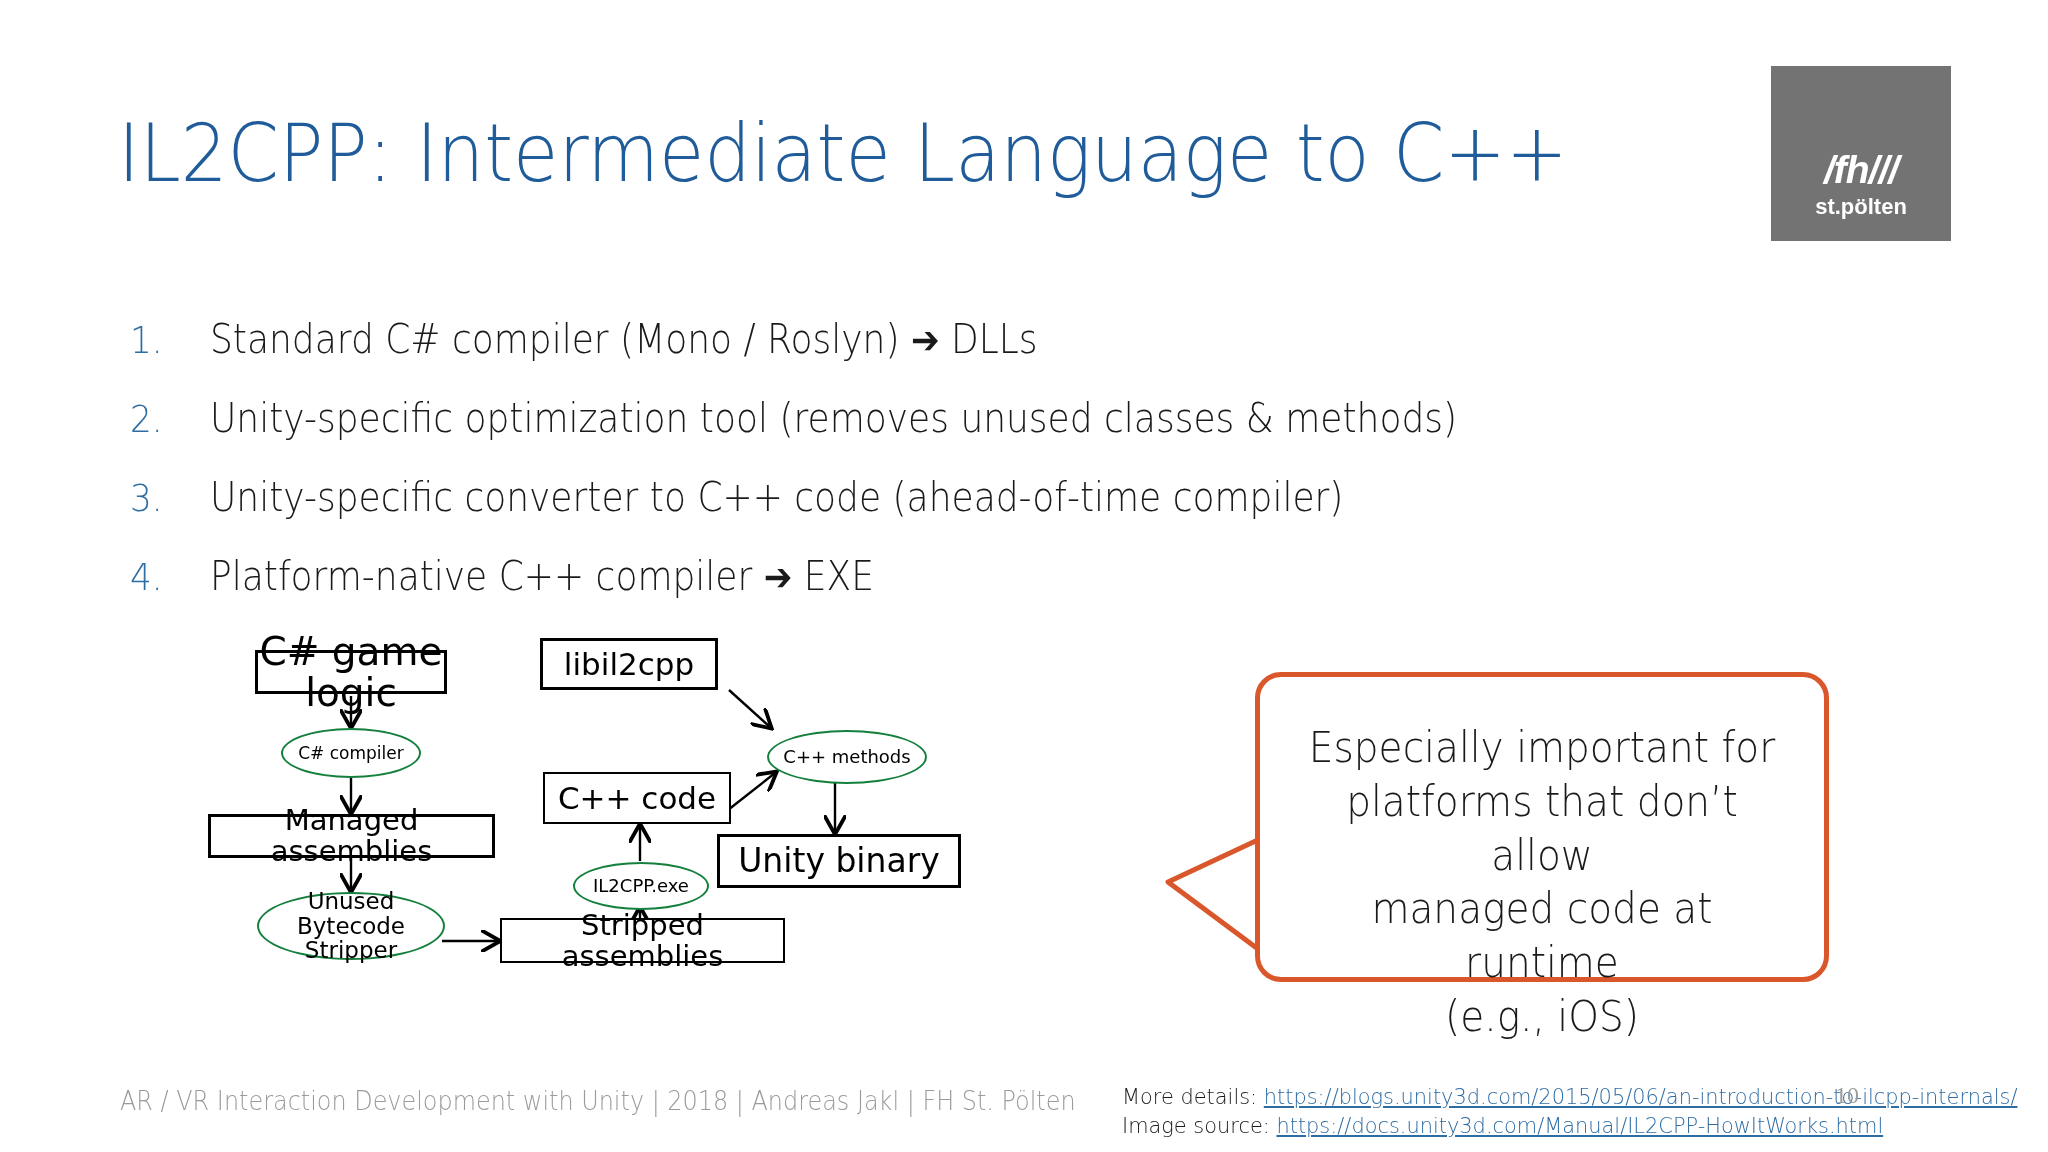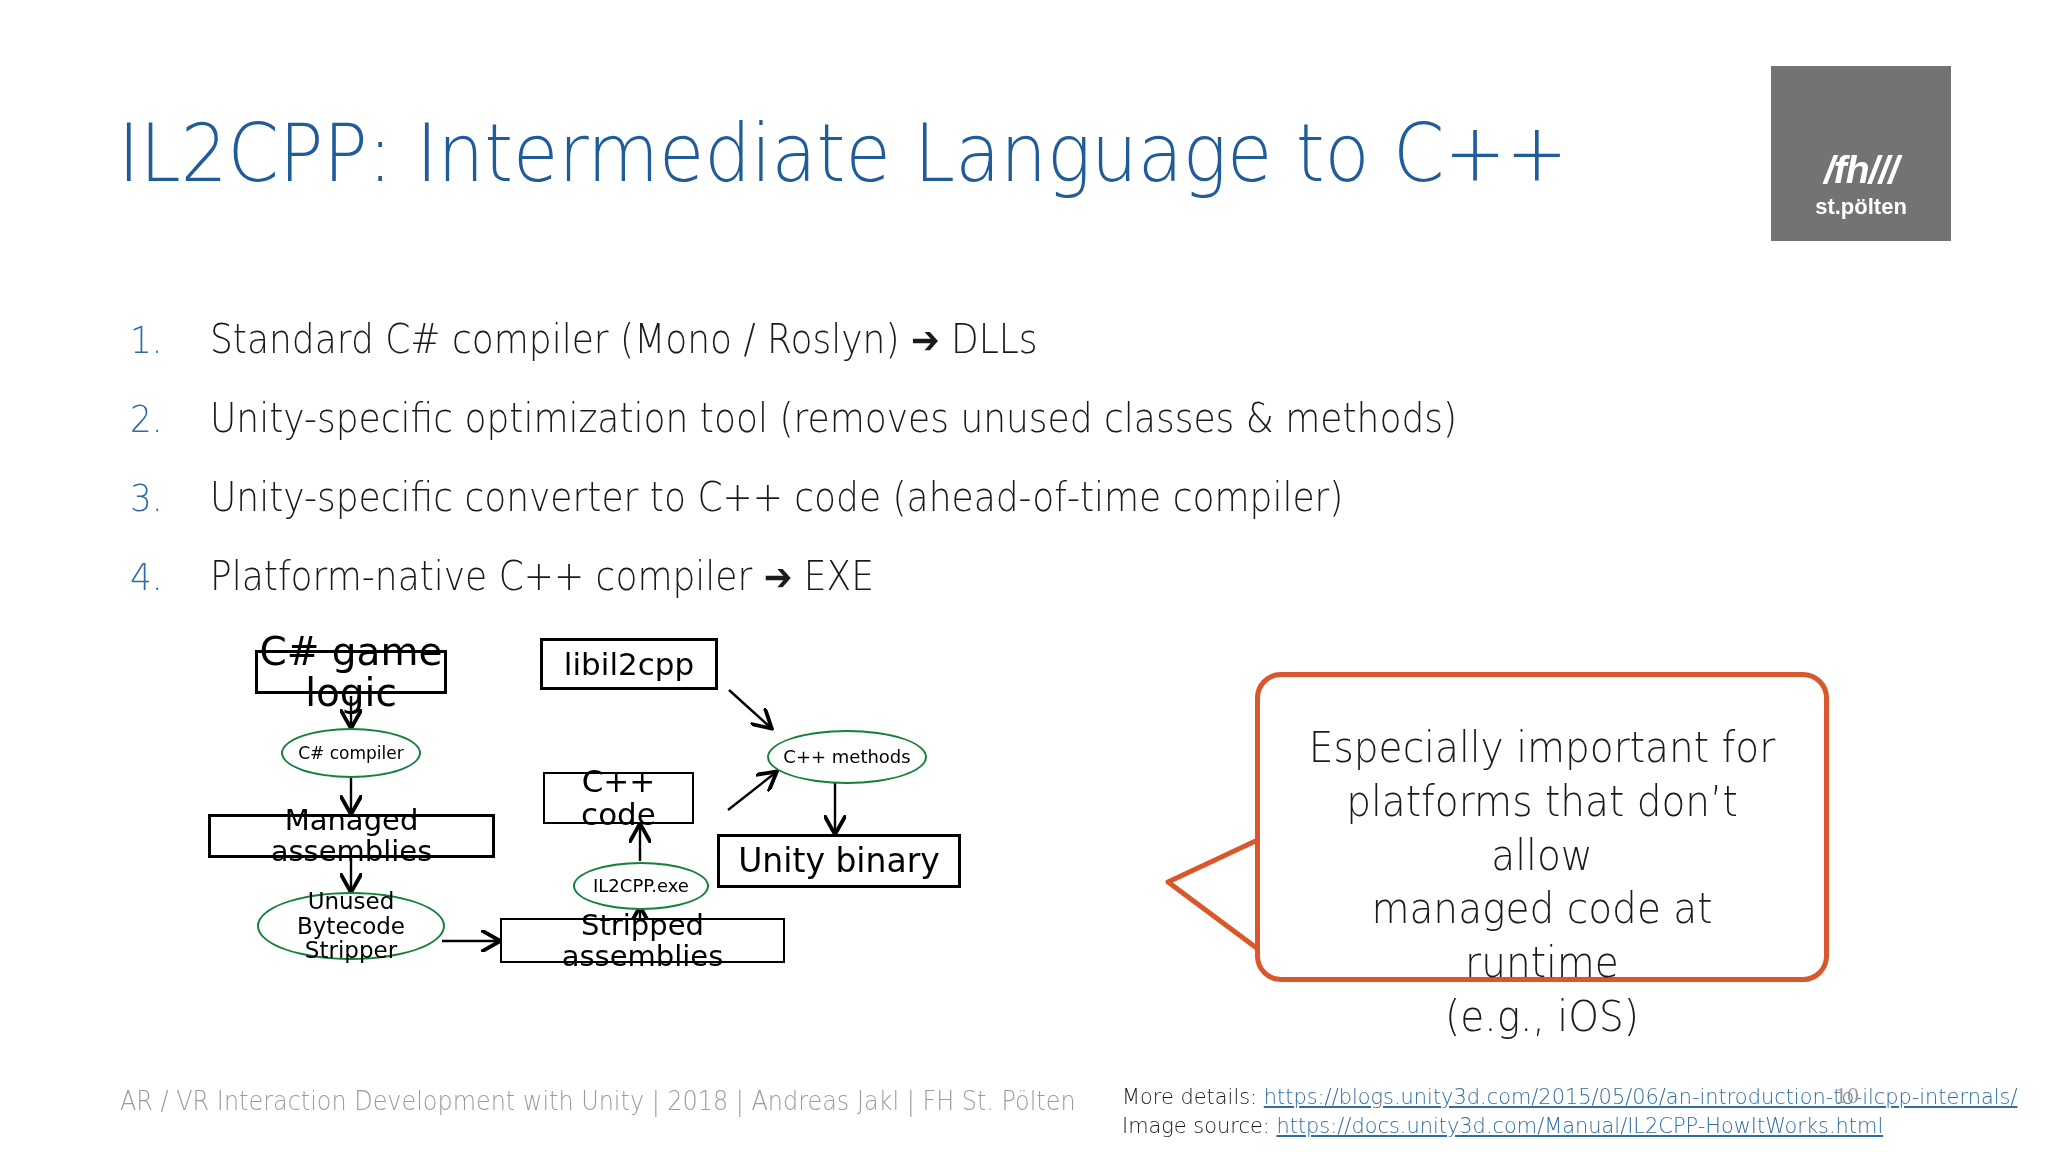--- a/index.html
+++ b/index.html
@@ -157,21 +157,21 @@
 
   <div class="node box" style="left:-47px;top:164px;width:287px;height:44px;font-size:29px;">Managed assemblies</div>
 
   <div class="node ell" style="left:2px;top:242px;width:188px;height:68px;font-size:23px;white-space:pre-line;">Unused Bytecode
 Stripper</div>
 
   <div class="node box thin" style="left:245px;top:268px;width:285px;height:45px;font-size:29px;">Stripped assemblies</div>
 
   <div class="node ell" style="left:318px;top:212px;width:136px;height:48px;font-size:18px;">IL2CPP.exe</div>
 
-  <div class="node box thin" style="left:288px;top:122px;width:151px;height:52px;font-size:31px;">C++ code</div>
+  <div class="node box thin" style="left:288px;top:122px;width:188px;height:52px;font-size:31px;">C++ code</div>
 
   <div class="node box" style="left:285px;top:-12px;width:178px;height:52px;font-size:31px;">libil2cpp</div>
 
   <div class="node ell" style="left:512px;top:80px;width:160px;height:54px;font-size:18px;">C++ methods</div>
 
   <div class="node box" style="left:462px;top:184px;width:244px;height:54px;font-size:33px;">Unity binary</div>
 </div>
 
 <svg id="callout-tail" viewBox="0 0 120 130">
   <path d="M 102,8 L 8,52 L 102,122" fill="#ffffff" stroke="#D9572B" stroke-width="5" stroke-linejoin="round"></path>

